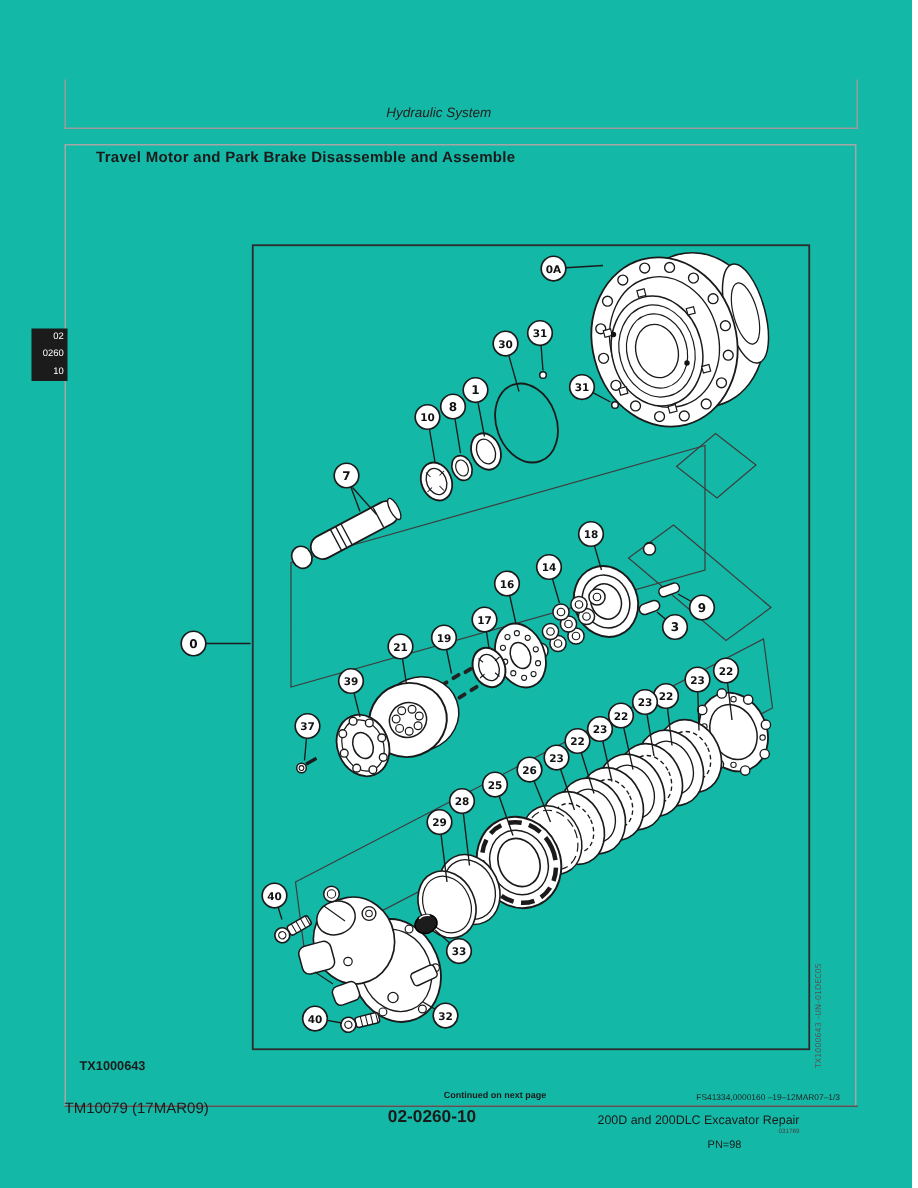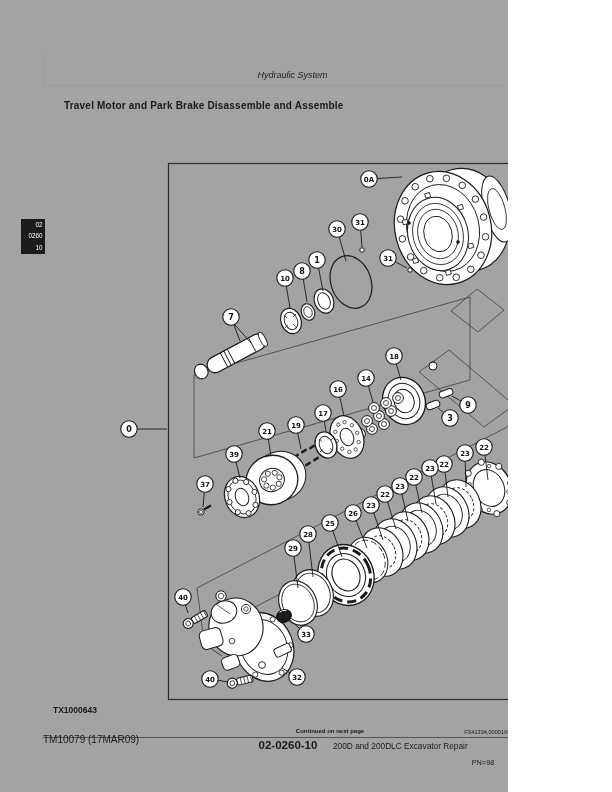--- a/index.html
+++ b/index.html
@@ -1,34 +1,34 @@
 <!DOCTYPE html>
 <html><head>
 <meta charset="utf-8">
 <style>
   * { margin:0; padding:0; box-sizing:border-box; }
   html,body { background:#fff; }
   body { width:612px; height:792px; font-family:"Liberation Sans", sans-serif; color:#1a1a1a; }
-  .page { position:relative; width:508px; height:792px; background:#a3a3a3; overflow:hidden; }
+  .page { position:relative; width:608px; height:792px; background:#14b8a6; overflow:hidden; }
   .abs { position:absolute; }
   .vline { width:1px; background:#9b9b9b; }
   .hline { height:1px; background:#9b9b9b; }
   .running-title { left:20px; top:70px; width:545px; text-align:center; font-style:italic; font-size:9px; color:#222; }
   .content-box { left:43px; top:96px; width:528px; height:642px; border:1px solid #a6a6a6; }
   .bottom-rule { left:43px; top:737px; width:529px; height:1.4px; background:#555; }
   .page-title { left:64px; top:100px; font-weight:bold; font-size:10px; letter-spacing:.2px; }
   .section-tab { left:21px; top:219px; width:24px; height:35px; background:#1b1b1b; color:#fff;
                  display:flex; flex-direction:column; justify-content:space-between; padding:2.5px 2.5px;
                  font-size:6.3px; text-align:right; line-height:1; z-index:5; }
   .tx-label { left:53px; top:705px; font-weight:bold; font-size:8.5px;text-align:center; }
   .continued { left:195px; top:728px; width:270px; text-align:center; font-weight:bold; font-size:6px; }
   .doc-ref { left:330px; top:728.5px; width:230px; text-align:right; font-size:5.6px; color:#222; }
   .ftr-manual-no { left:43px; top:734px; font-size:10px; }
   .ftr-page-code { left:188px; top:739px; width:200px; text-align:center; font-weight:bold; font-size:11.5px; }
-  .ftr-title { left:333px; top:741px; width:200px; font-size:8.3px; }
+  .ftr-title { left:333px; top:741px; width:200px; text-align:right; font-size:8.3px; }
   .ftr-print { left:433px; top:751px; width:100px; text-align:right; font-size:4.2px; color:#444; }
   .ftr-pn { left:433px; top:758px; width:100px; text-align:center; font-size:7.3px; }
   svg { position:absolute; left:100px; top:150px; }
   svg * { vector-effect:none; }
 </style>
 </head>
 <body>
 
 <div class="page">
 

